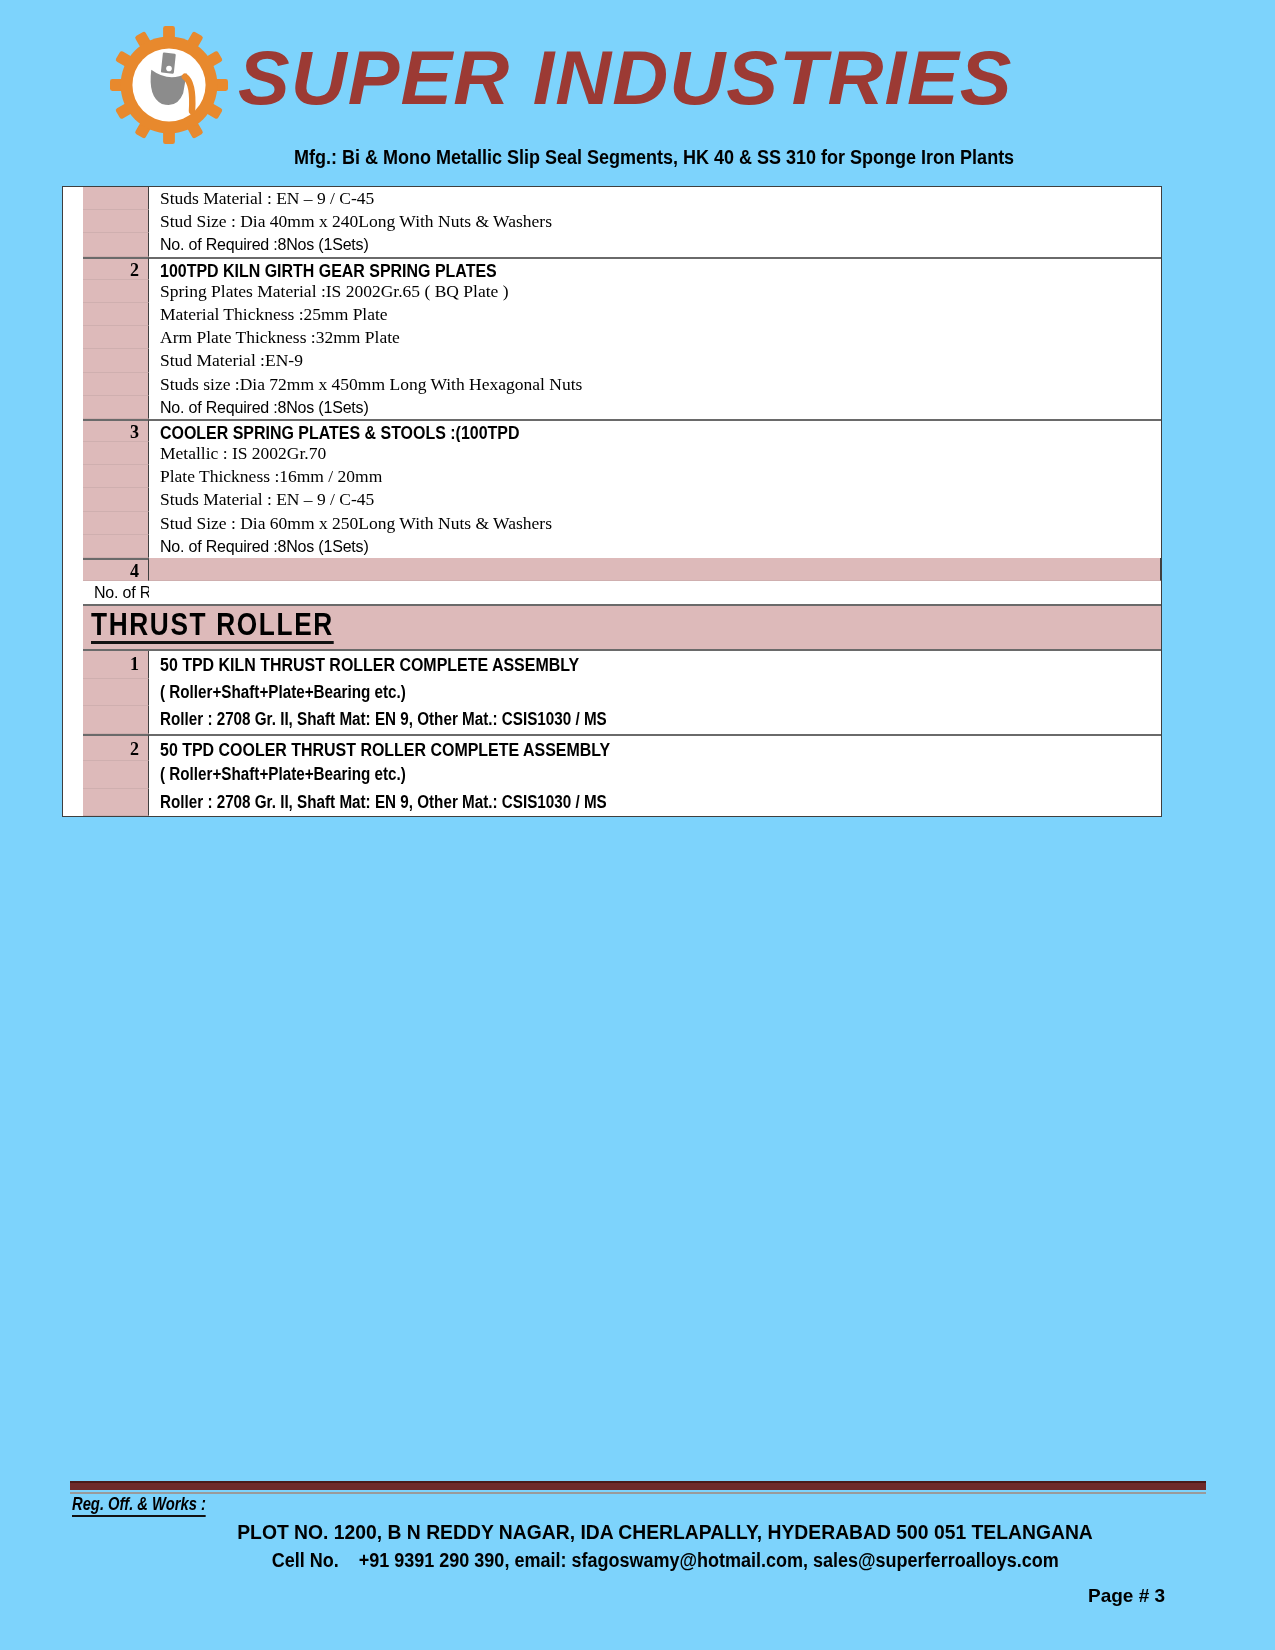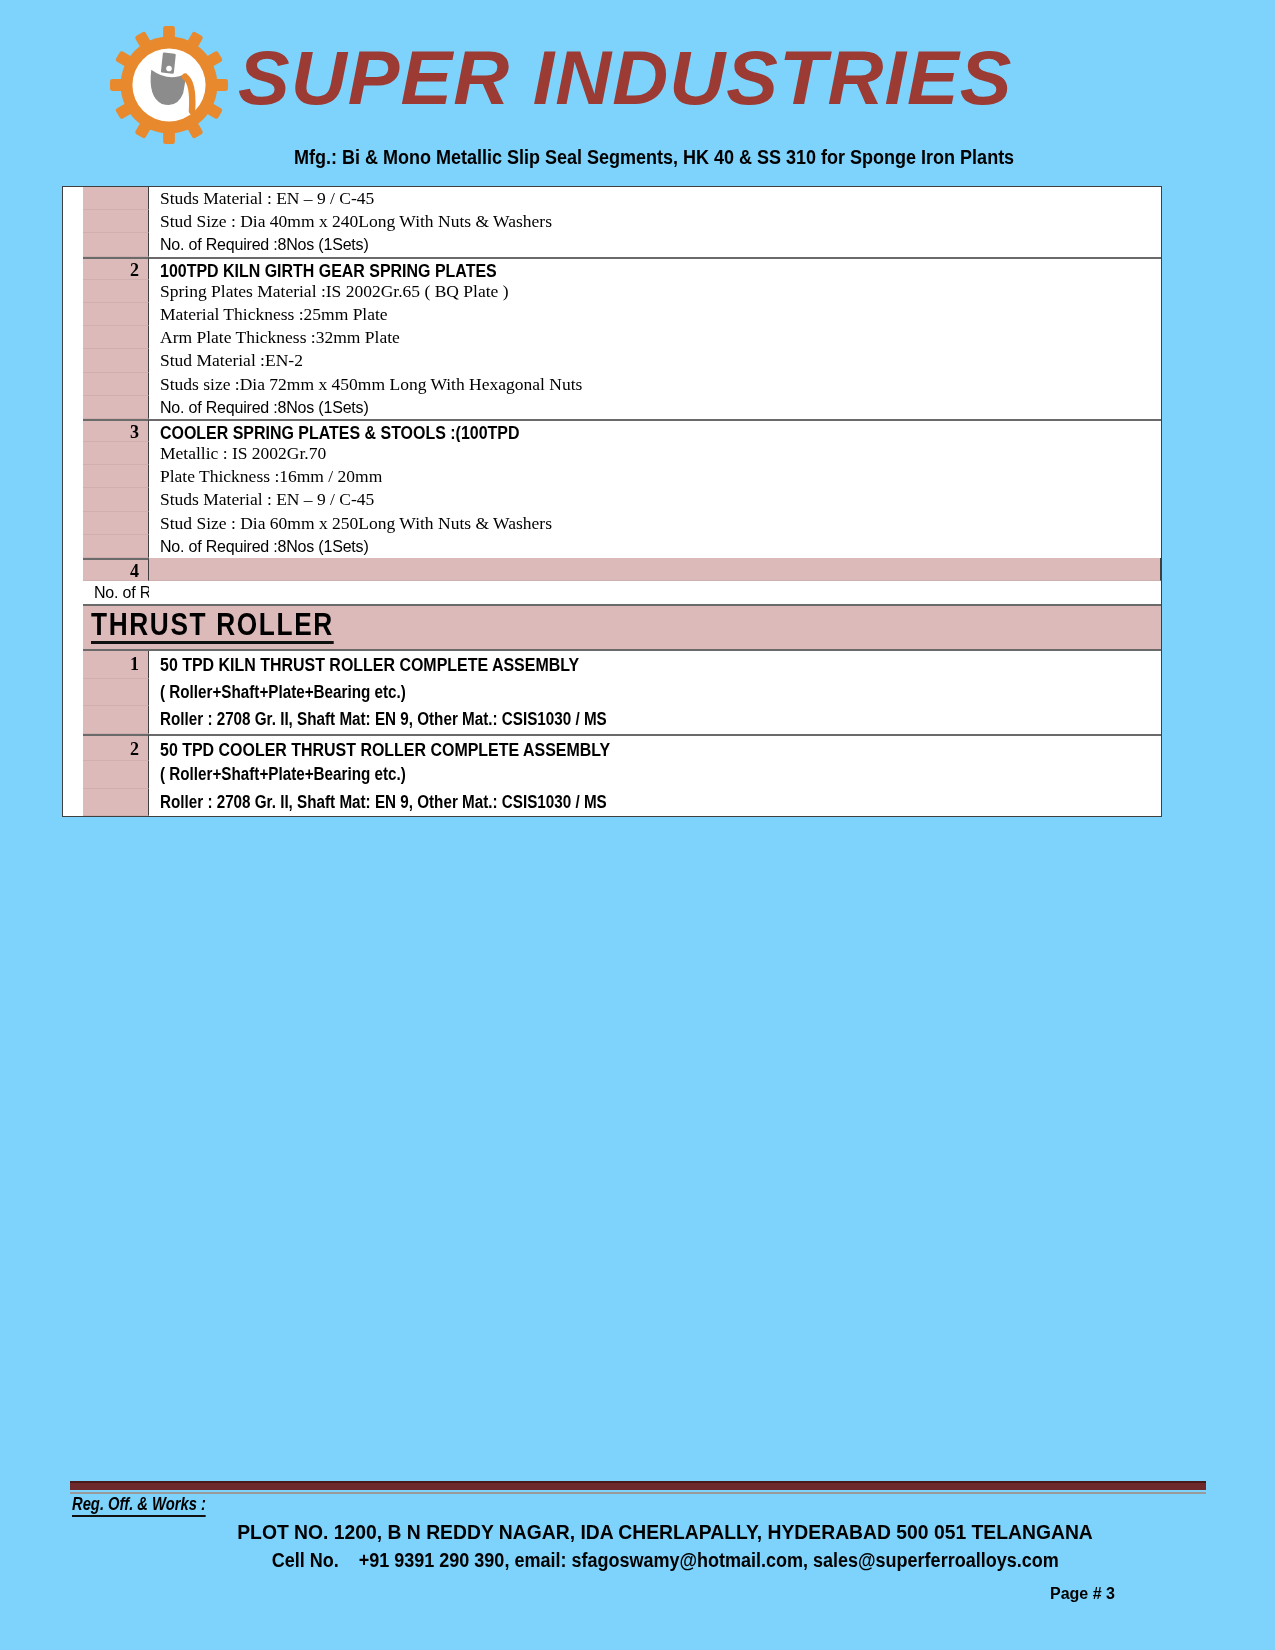--- a/index.html
+++ b/index.html
@@ -74,21 +74,21 @@
     transform:scaleX(0.82); transform-origin:0 50%;
     border-bottom:2px solid #111; white-space:pre;
   }
   .f-center { position:absolute; left:12px; width:1230px; text-align:center;margin-left:38px; }
   .f-address { top:1520px; }
   .f-address span { display:inline-block; font-weight:bold; font-size:21px; transform:scaleX(0.92); white-space:pre; }
   .f-contact { top:1549px; }
   .f-contact span { display:inline-block; font-weight:bold; font-size:20px; transform:scaleX(0.9); white-space:pre; }
   .f-site { top:1578px; }
   .f-site span { display:inline-block; font-weight:bold; font-size:26px; transform:scaleX(0.94); white-space:pre; }
-  .f-page { position:absolute; left:1050px; top:1585px; font-weight:bold; font-size:16px; white-space:pre; }
+  .f-page { position:absolute; left:1088px; top:1585px; font-weight:bold; font-size:19px; white-space:pre; }
 </style>
 </head>
 <body>
 
 <div class="page">
 
   <svg class="logo" viewBox="0 0 100 100">
     <g fill="#e8892d">
       <g id="tooth">
           <rect x="45" y="0" width="10" height="16" rx="2"></rect>
@@ -130,21 +130,21 @@
       <div class="ccell r-a"><span class="s-sans">No. of Required :8Nos (1Sets)</span></div>
       <div class="ncell r-a gs"><span class="num">2</span></div>
       <div class="ccell r-a gs"><span class="s-head">100TPD KILN GIRTH GEAR SPRING PLATES</span></div>
       <div class="ncell r-a"></div>
       <div class="ccell r-a"><span class="s-serif">Spring Plates Material :IS 2002Gr.65 ( BQ Plate )</span></div>
       <div class="ncell r-a"></div>
       <div class="ccell r-a"><span class="s-serif">Material Thickness :25mm Plate</span></div>
       <div class="ncell r-a"></div>
       <div class="ccell r-a"><span class="s-serif">Arm Plate Thickness :32mm Plate</span></div>
       <div class="ncell r-a"></div>
-      <div class="ccell r-a"><span class="s-serif">Stud Material :EN-2</span></div>
+      <div class="ccell r-a"><span class="s-serif">Stud Material :EN-9</span></div>
       <div class="ncell r-a"></div>
       <div class="ccell r-a"><span class="s-serif">Studs size :Dia 72mm x 450mm Long With Hexagonal Nuts</span></div>
       <div class="ncell r-a"></div>
       <div class="ccell r-a"><span class="s-sans">No. of Required :8Nos (1Sets)</span></div>
       <div class="ncell r-a gs"><span class="num">3</span></div>
       <div class="ccell r-a gs"><span class="s-head">COOLER SPRING PLATES &amp; STOOLS :(100TPD</span></div>
       <div class="ncell r-a"></div>
       <div class="ccell r-a"><span class="s-serif">Metallic : IS 2002Gr.70</span></div>
       <div class="ncell r-a"></div>
       <div class="ccell r-a"><span class="s-serif">Plate Thickness :16mm / 20mm</span></div>

